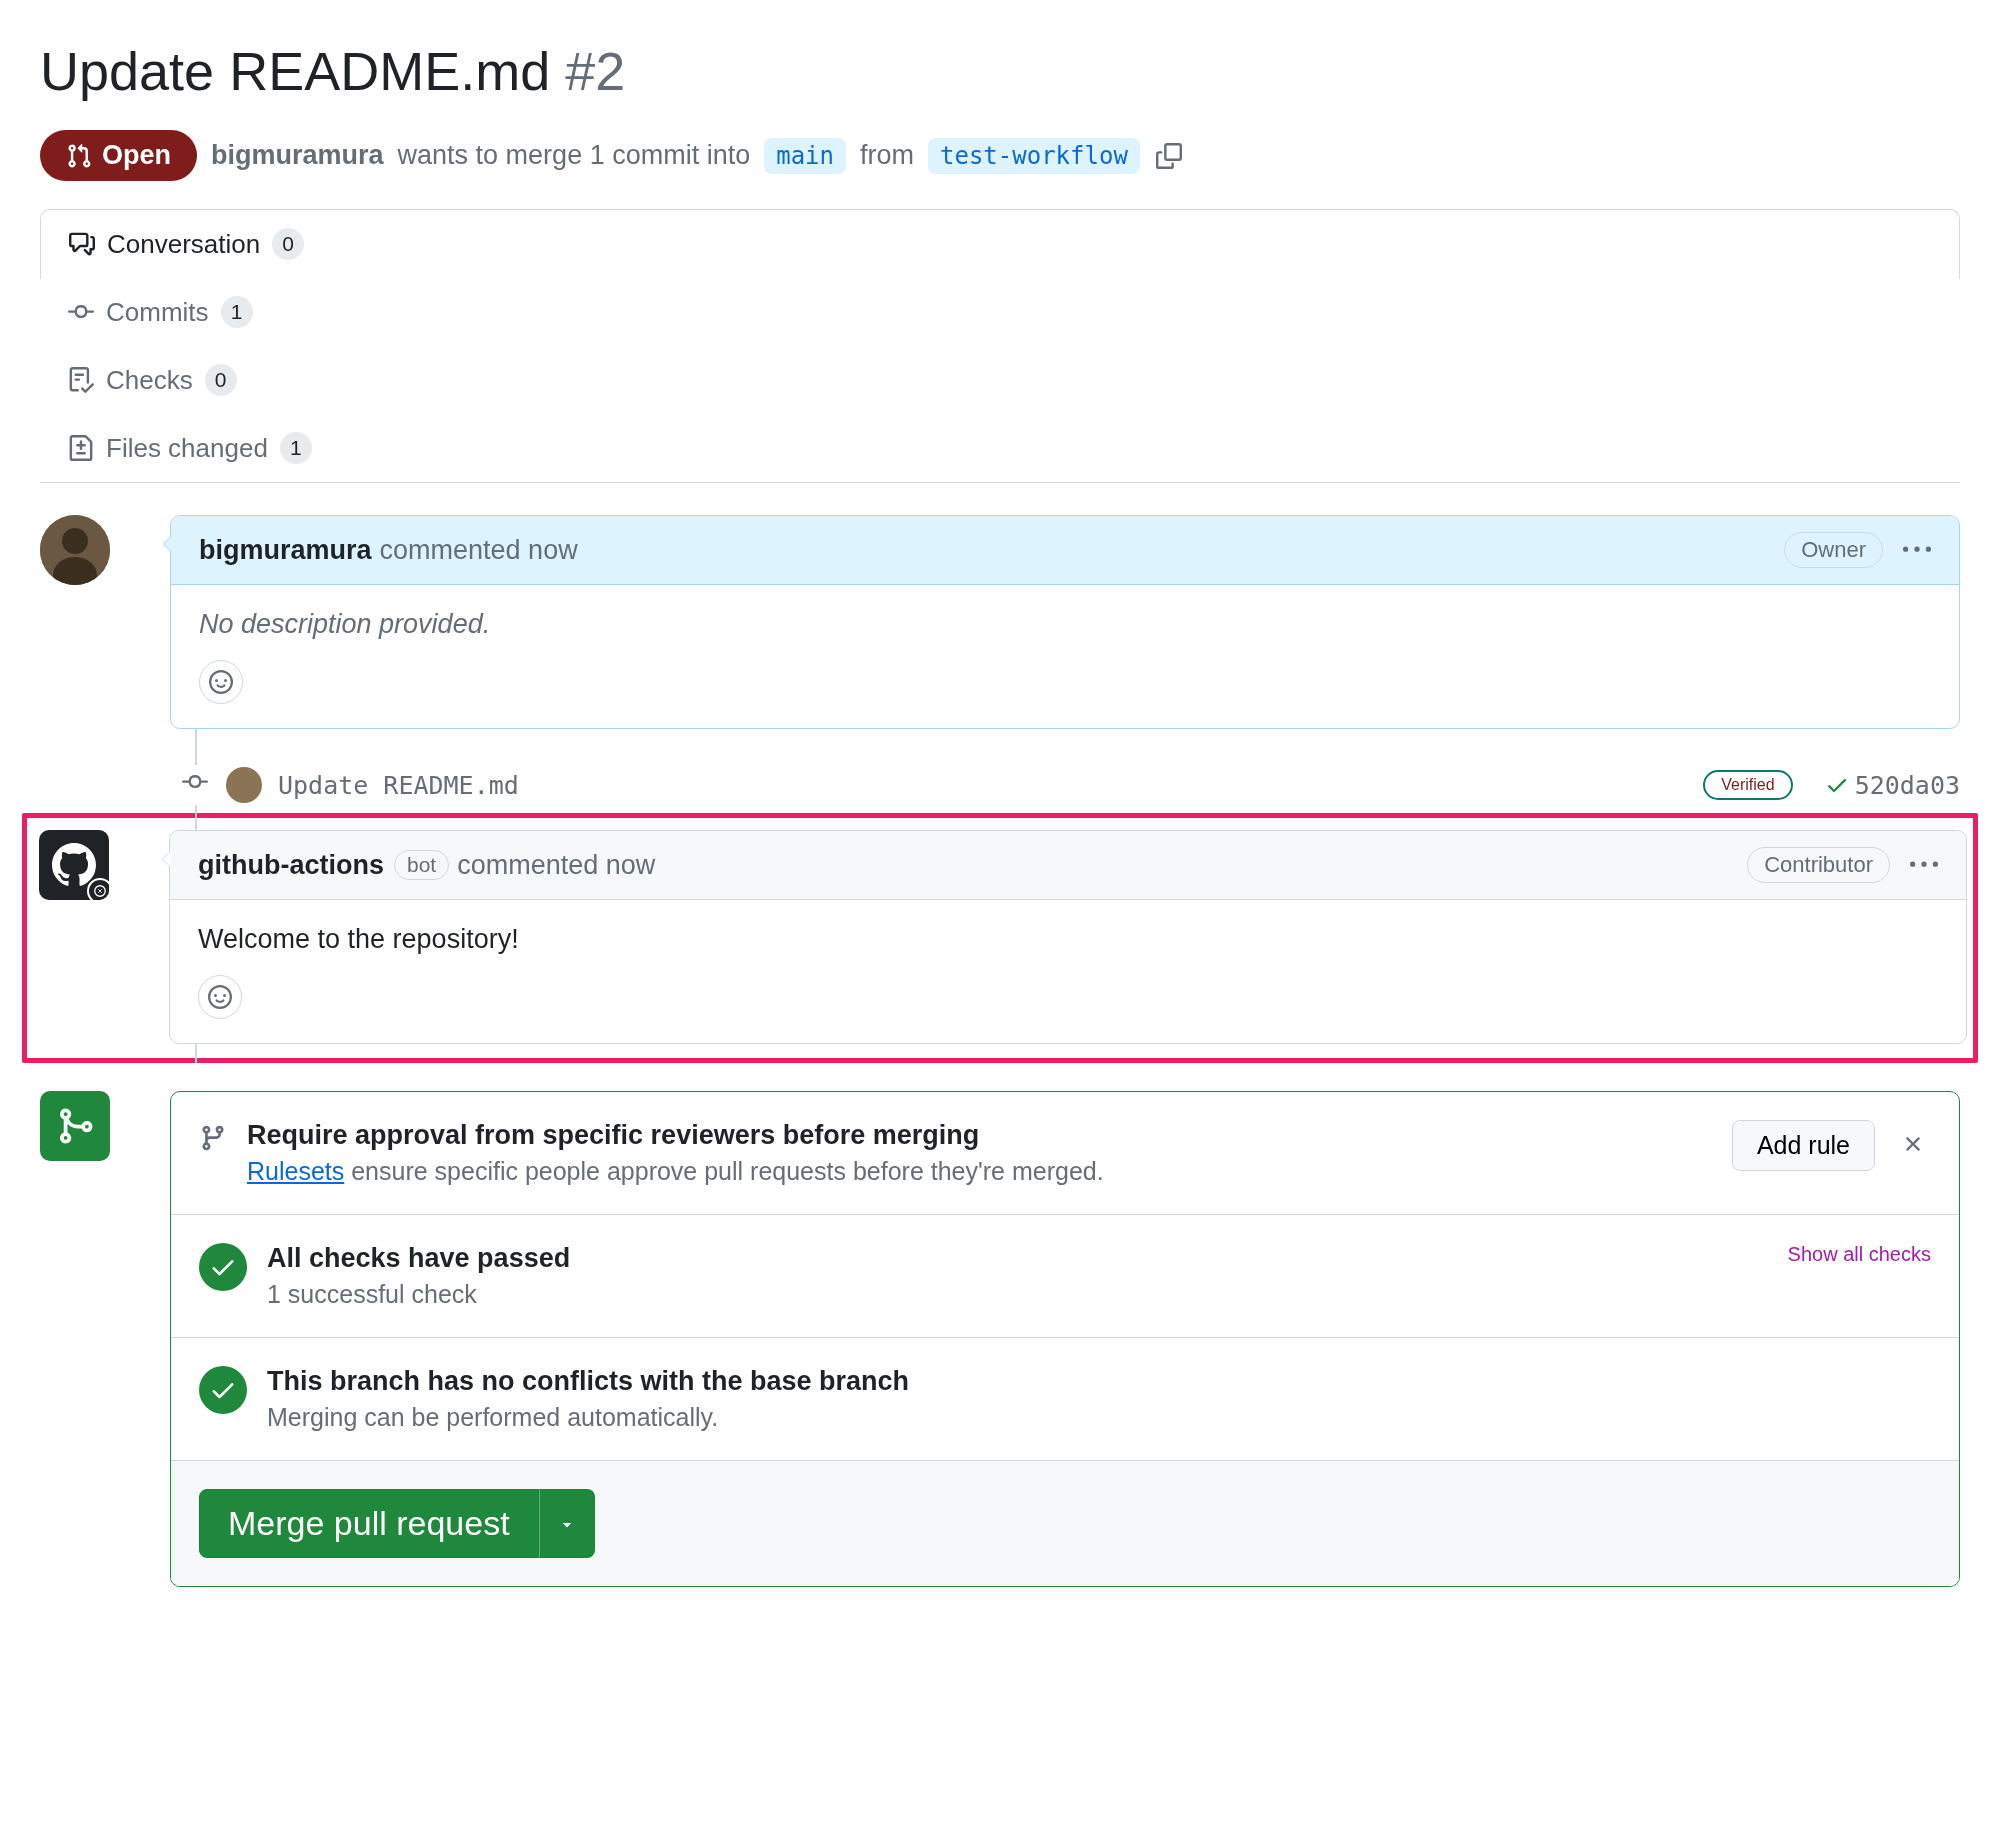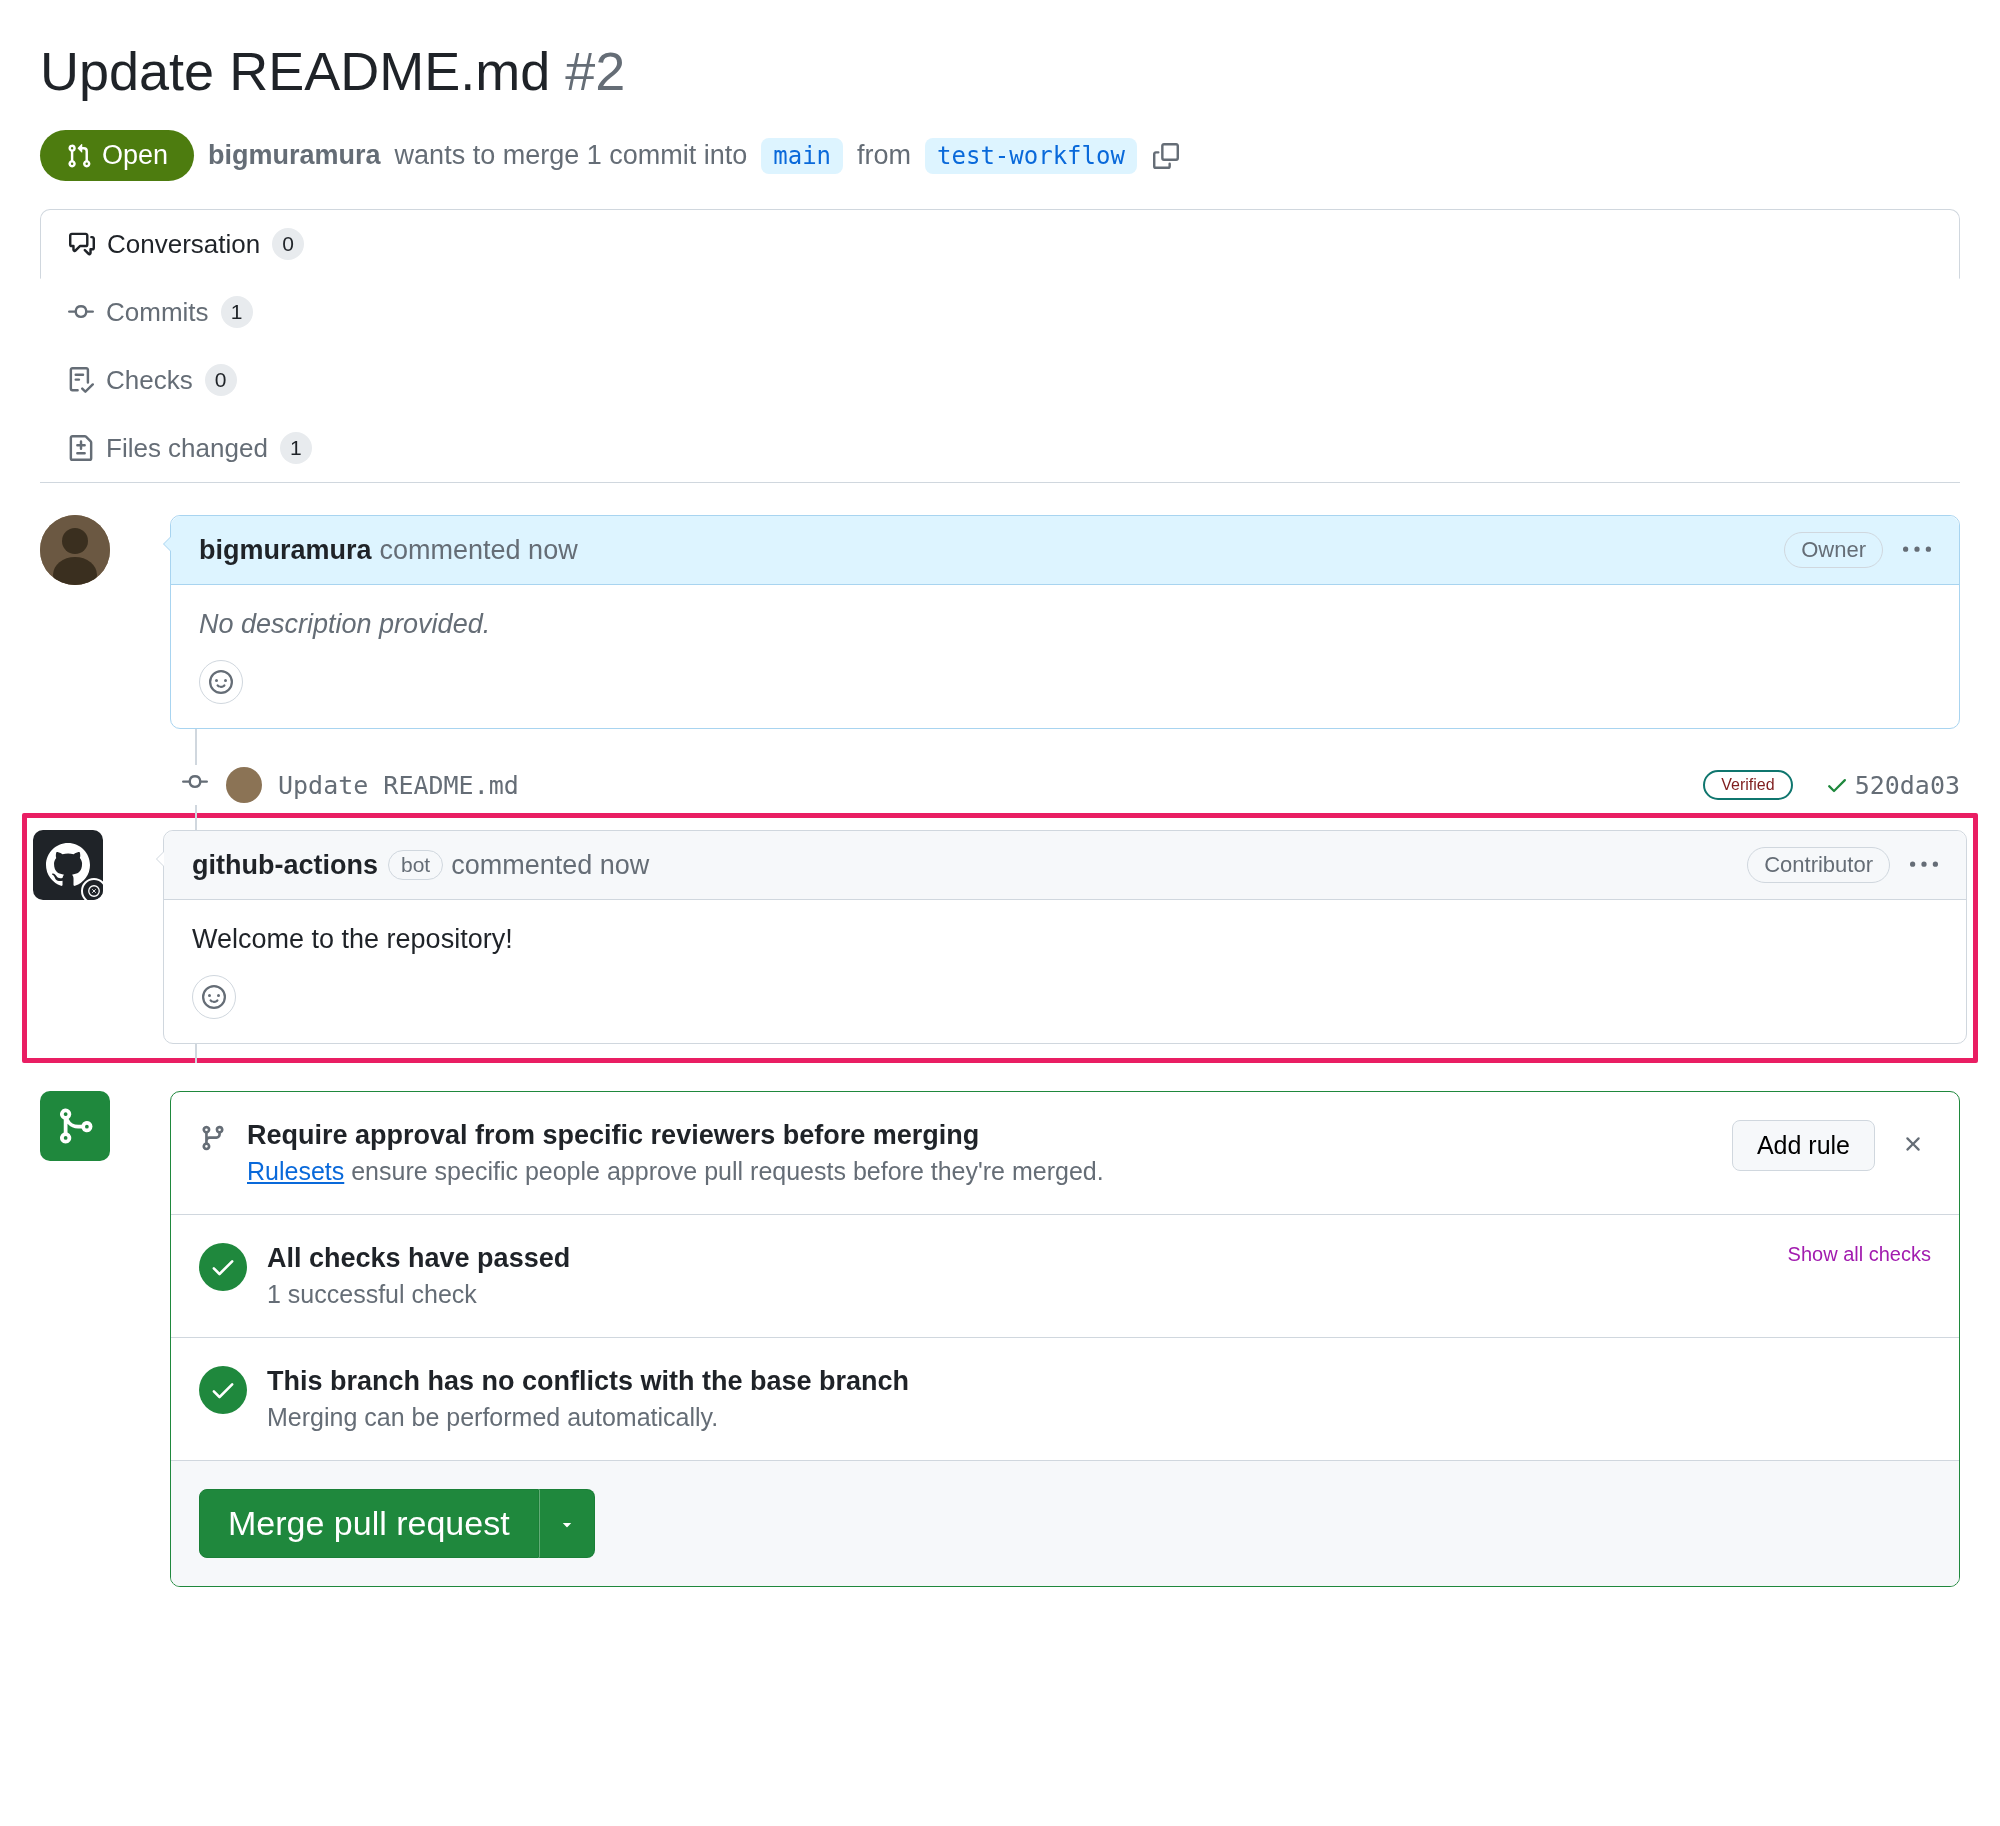--- a/index.html
+++ b/index.html
@@ -12,23 +12,23 @@
 }
 .container { max-width: 1920px; margin: 0 auto; }
 
 
 .pr-title { font-size: 54px; font-weight: 400; margin-bottom: 28px; }
 .pr-title .num { color: #656d76; font-weight: 300; }
 
 
 .status-row { display: flex; align-items: center; gap: 14px; margin-bottom: 28px; font-size: 27px; color: #656d76; }
 .state-badge {
-  background: #4d7c0f; color: #fff; border-radius: 999px;
+  background: #7f1d1d; color: #fff; border-radius: 999px;
   padding: 10px 26px; display: inline-flex; align-items: center; gap: 10px;
-  font-size: 27px; font-weight: 400;
+  font-size: 27px; font-weight: 700;
 }
 .state-badge svg { fill: #fff; }
 .author-link { color: #656d76; font-weight: 600; }
 .branch-pill {
   background: #ddf4ff; color: #0969da; border-radius: 8px;
   padding: 4px 12px; font-family: ui-monospace, SFMono-Regular, Menlo, monospace;
   font-size: 24px;
 }
 .copy-btn { width: 30px; height: 30px; display: inline-flex; align-items: center; justify-content: center; cursor: pointer; color: #656d76; }
 .copy-btn svg { fill: currentColor; }
@@ -123,21 +123,21 @@
 }
 .commit-msg { font-family: ui-monospace, SFMono-Regular, Menlo, monospace; }
 .verified-pill {
   border: 2px solid #0f766e; color: #7f1d1d; border-radius: 999px;
   padding: 4px 16px; font-size: 16px; margin-left: auto;
 }
 .commit-sha { font-family: ui-monospace, SFMono-Regular, Menlo, monospace; color: #656d76; margin-left: 16px; display: flex; align-items: center; gap: 6px; }
 .commit-sha svg { fill: #1f883d; }
 
 
-.highlight-wrap { border: 5px solid #e91e63; padding: 12px 6px 14px 6px; margin: 0 -18px 28px -148px; border-radius: 2px; }
+.highlight-wrap { border: 5px solid #e91e63; padding: 12px 6px 14px 12px; margin: 0 -18px 28px -148px; border-radius: 2px; }
 .highlight-wrap .timeline-item { margin-bottom: 0; margin-left: 130px; }
 
 
 .merge-section { position: relative; padding-left: 130px; }
 .merge-badge {
   width: 70px; height: 70px; border-radius: 10px; background: #1f883d;
   position: absolute; left: 0; top: 0;
   display: flex; align-items: center; justify-content: center;
 }
 .merge-badge svg { fill: #fff; }

